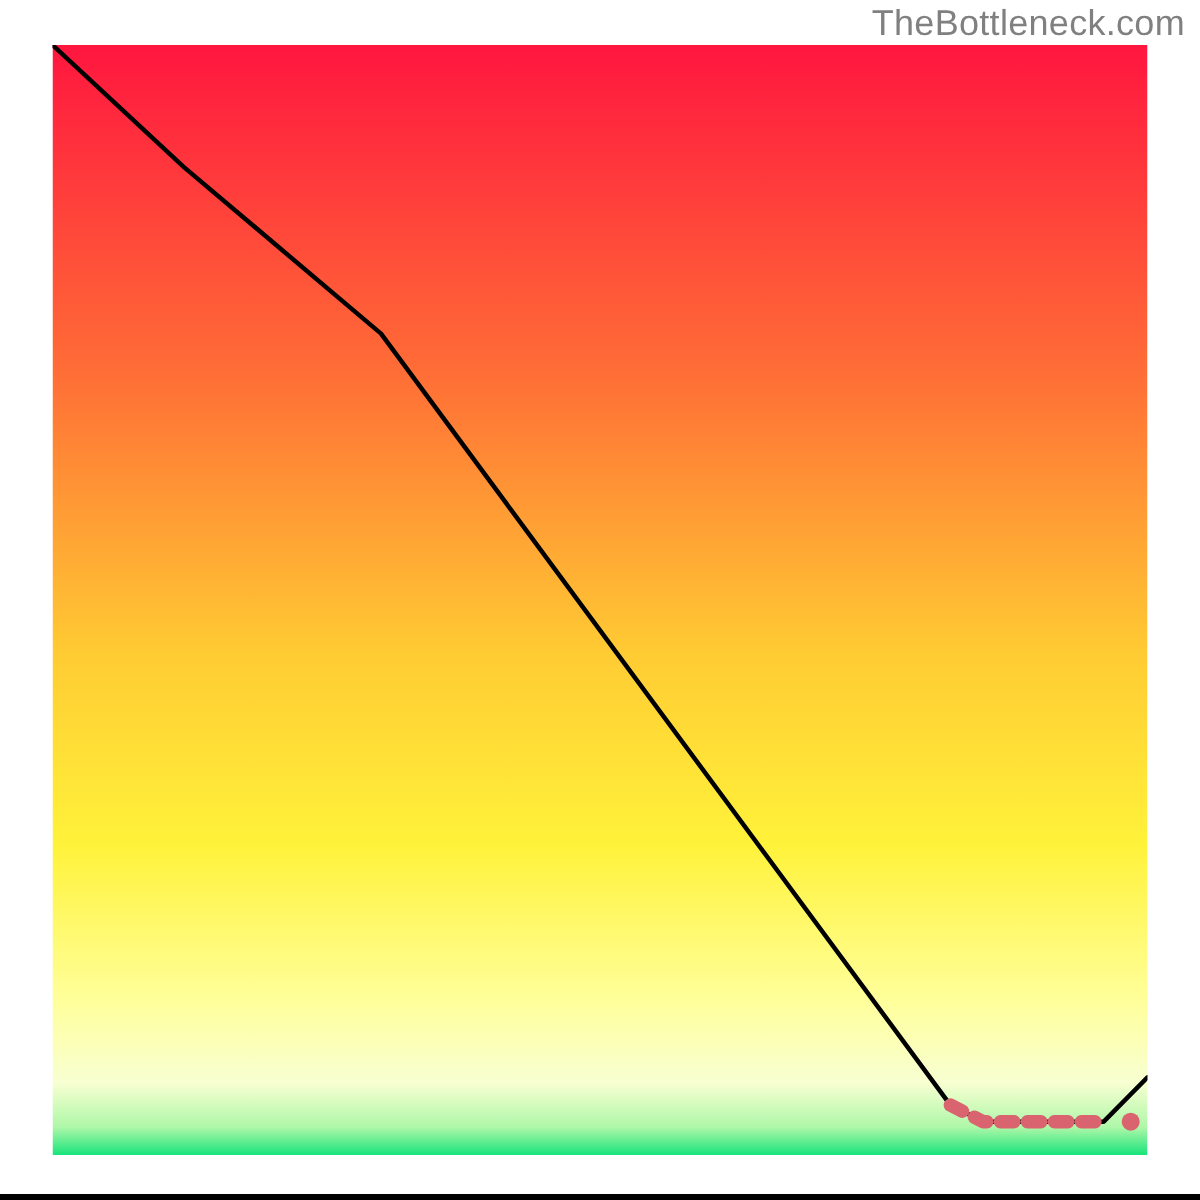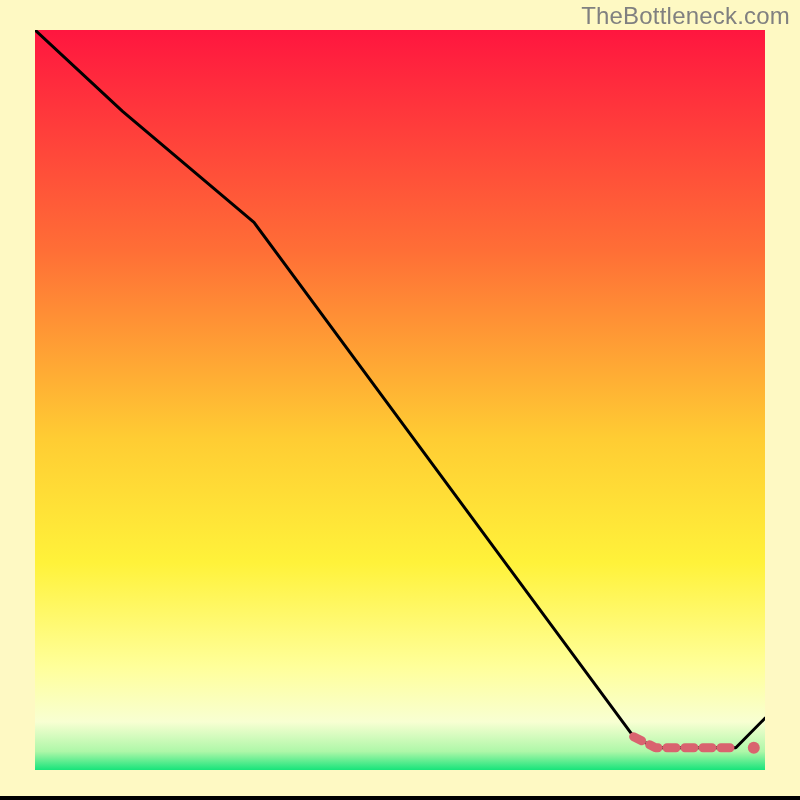--- a/index.html
+++ b/index.html
@@ -8,21 +8,21 @@
     width: 800px;
     height: 800px;
     overflow: hidden;
     background: #000;
     font-family: Arial, Helvetica, sans-serif;
   }
   .frame {
     position: relative;
     width: 800px;
     height: 796px;
-    background: #fef9c3;
+    background: #ffffff;
   }
   .watermark {
     position: absolute;
     top: 2px;
     right: 10px;
     color: #808080;
     font-size: 24px;
     font-weight: 500;
     letter-spacing: 0.2px;
     z-index: 10;

